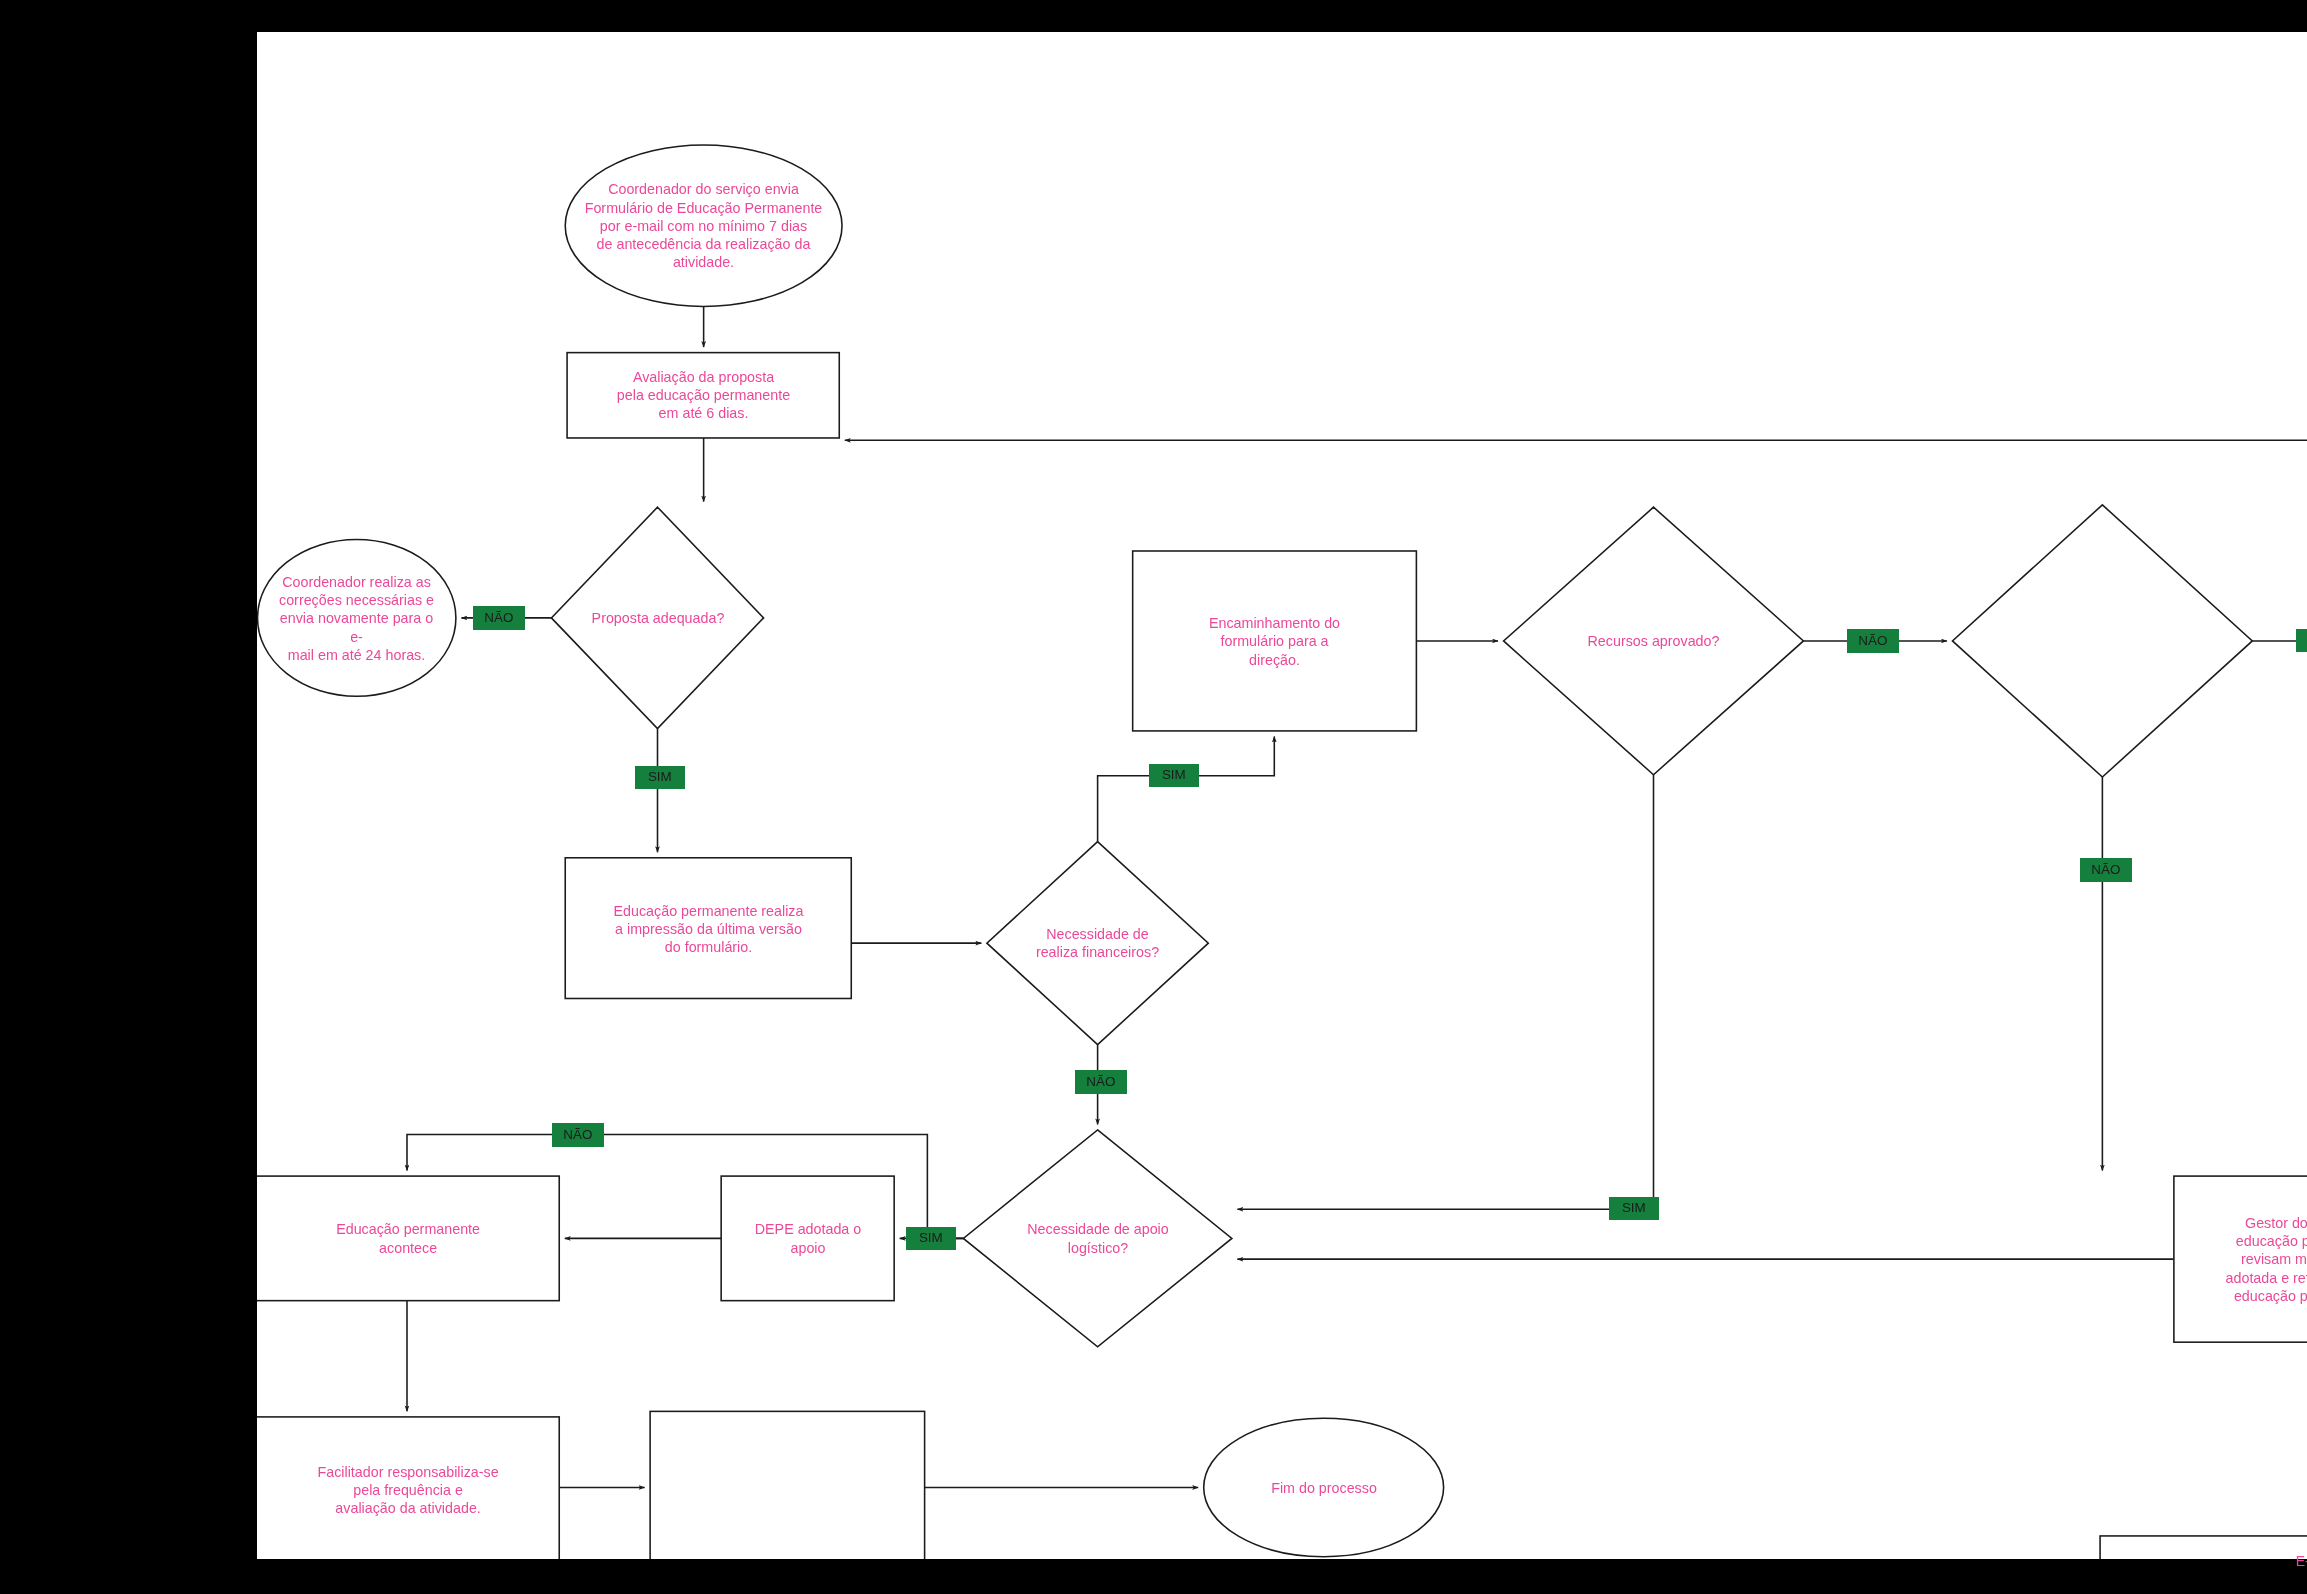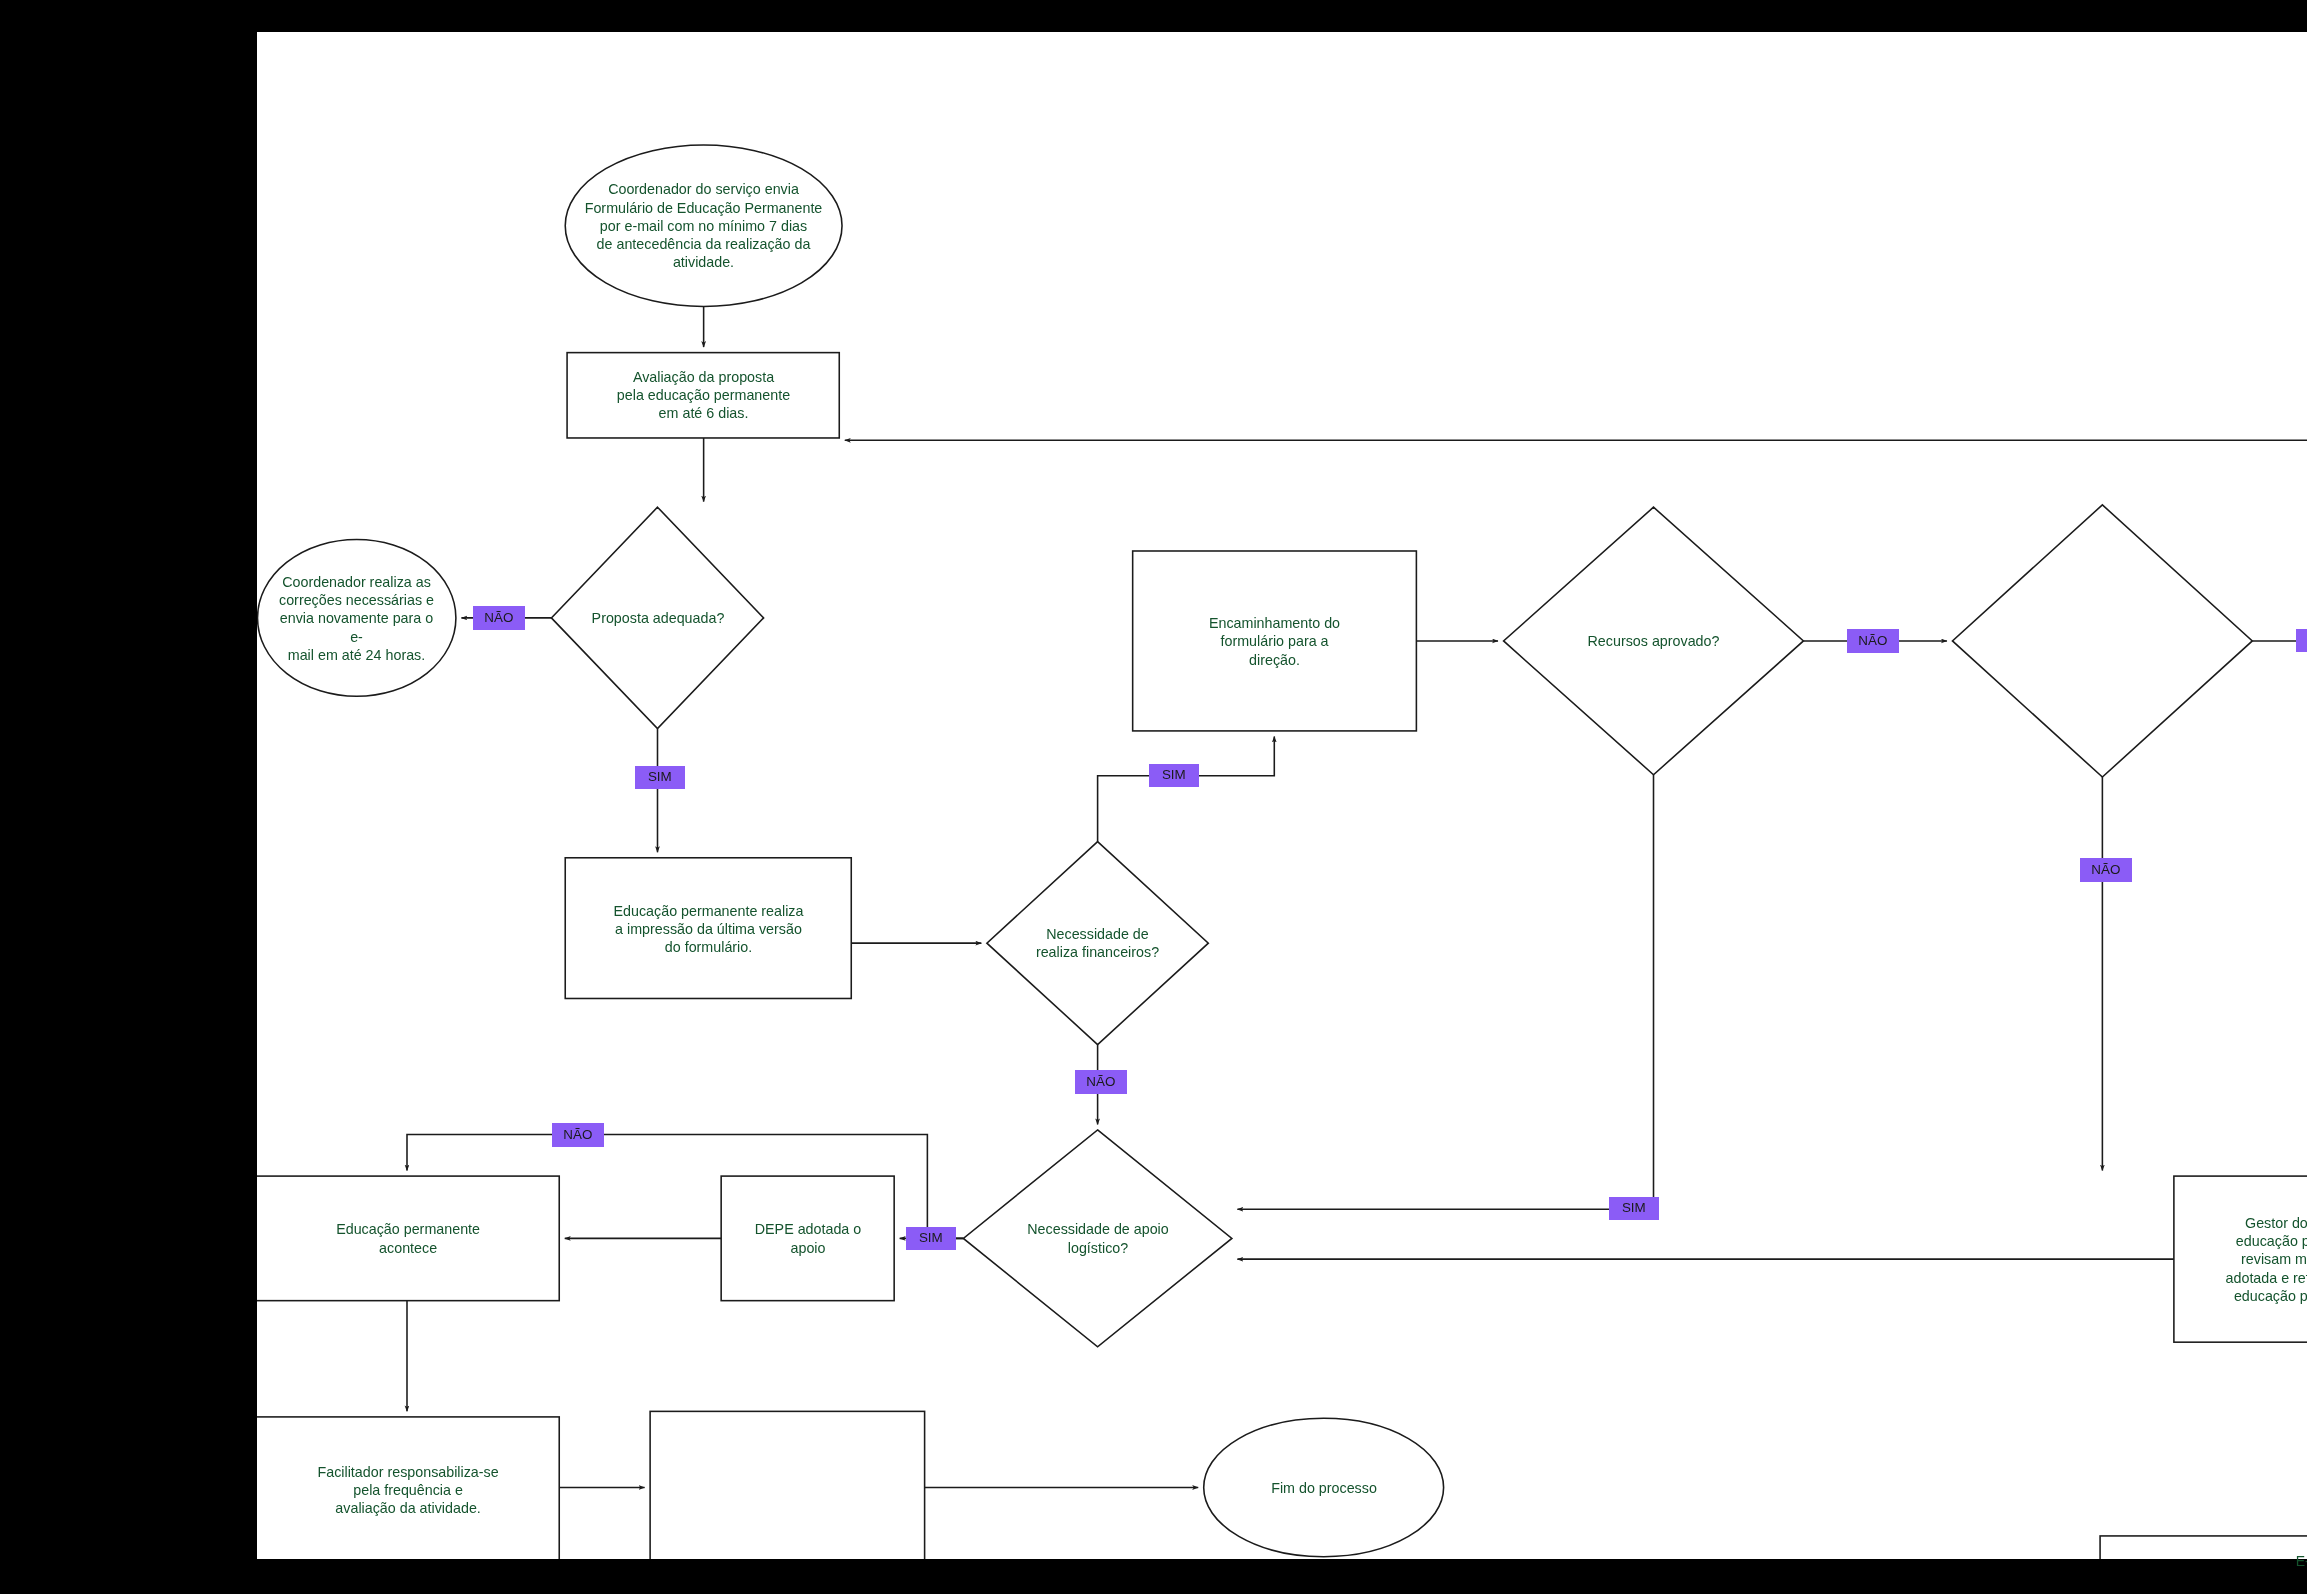--- a/index.html
+++ b/index.html
@@ -30,38 +30,38 @@
     width: 2662px;
     height: 1527px;
     display: block;
   }
   .node-text {
     position: absolute;
     display: flex;
     align-items: center;
     justify-content: center;
     text-align: center;
-    color: #14532d;
+    color: #ec4899;
     font-family: "Liberation Sans", sans-serif;
     font-size: 14.3px;
     line-height: 1.28;
     pointer-events: none;
     white-space: pre-line;
   }
   .edge-label {
     position: absolute;
     display: flex;
     align-items: center;
     justify-content: center;
     text-align: center;
     color: #1b1b1b;
     font-family: "Liberation Sans", sans-serif;
     font-size: 13.4px;
     line-height: 1.1;
-    background: #8b5cf6;
+    background: #15803d;
     padding: 0 2.8px;
     pointer-events: none;
   }
   .shape-hit {
     position: absolute;
     background: transparent;
   }
 </style>
 </head>
 <body>

